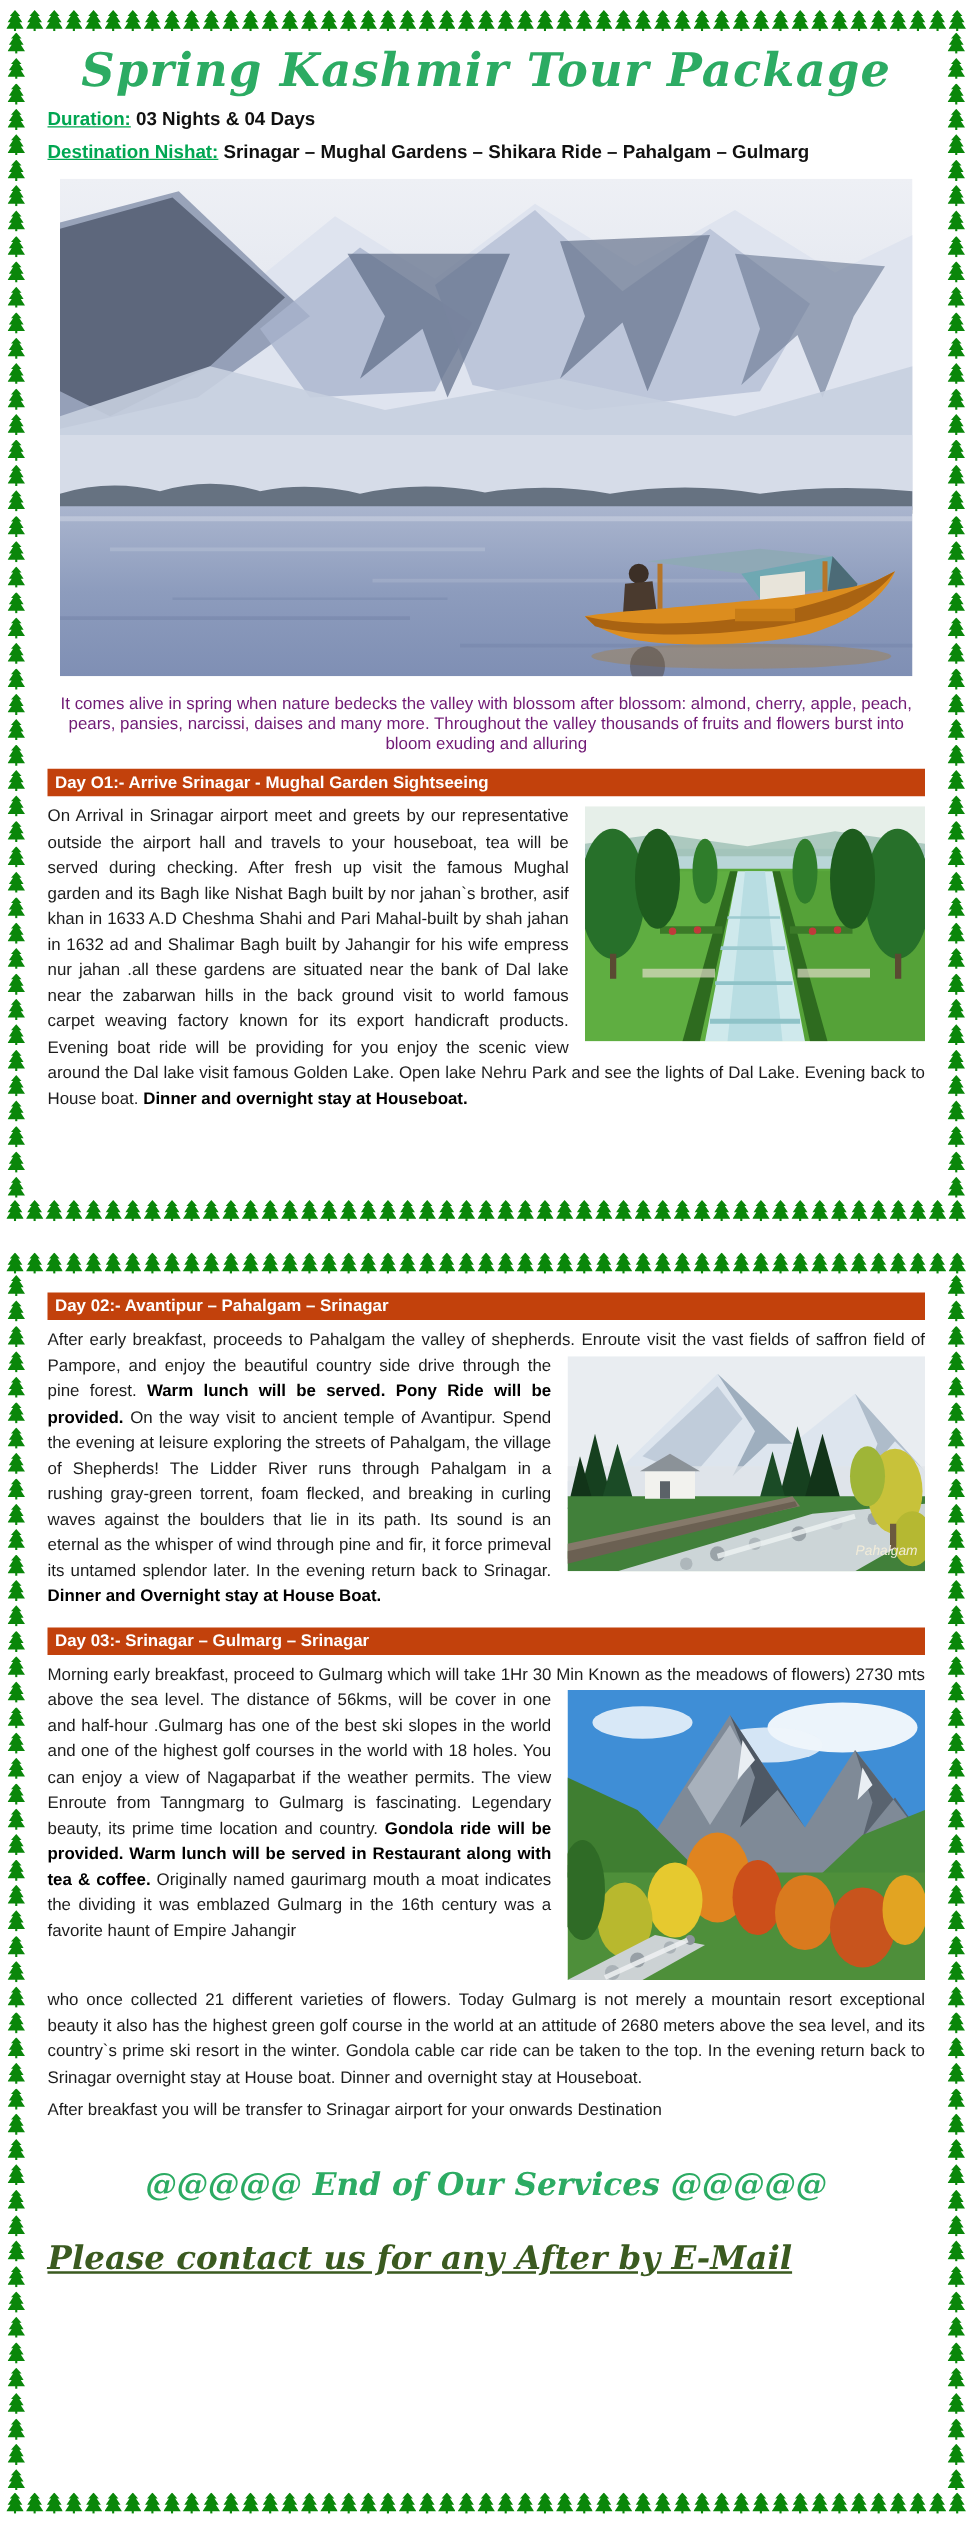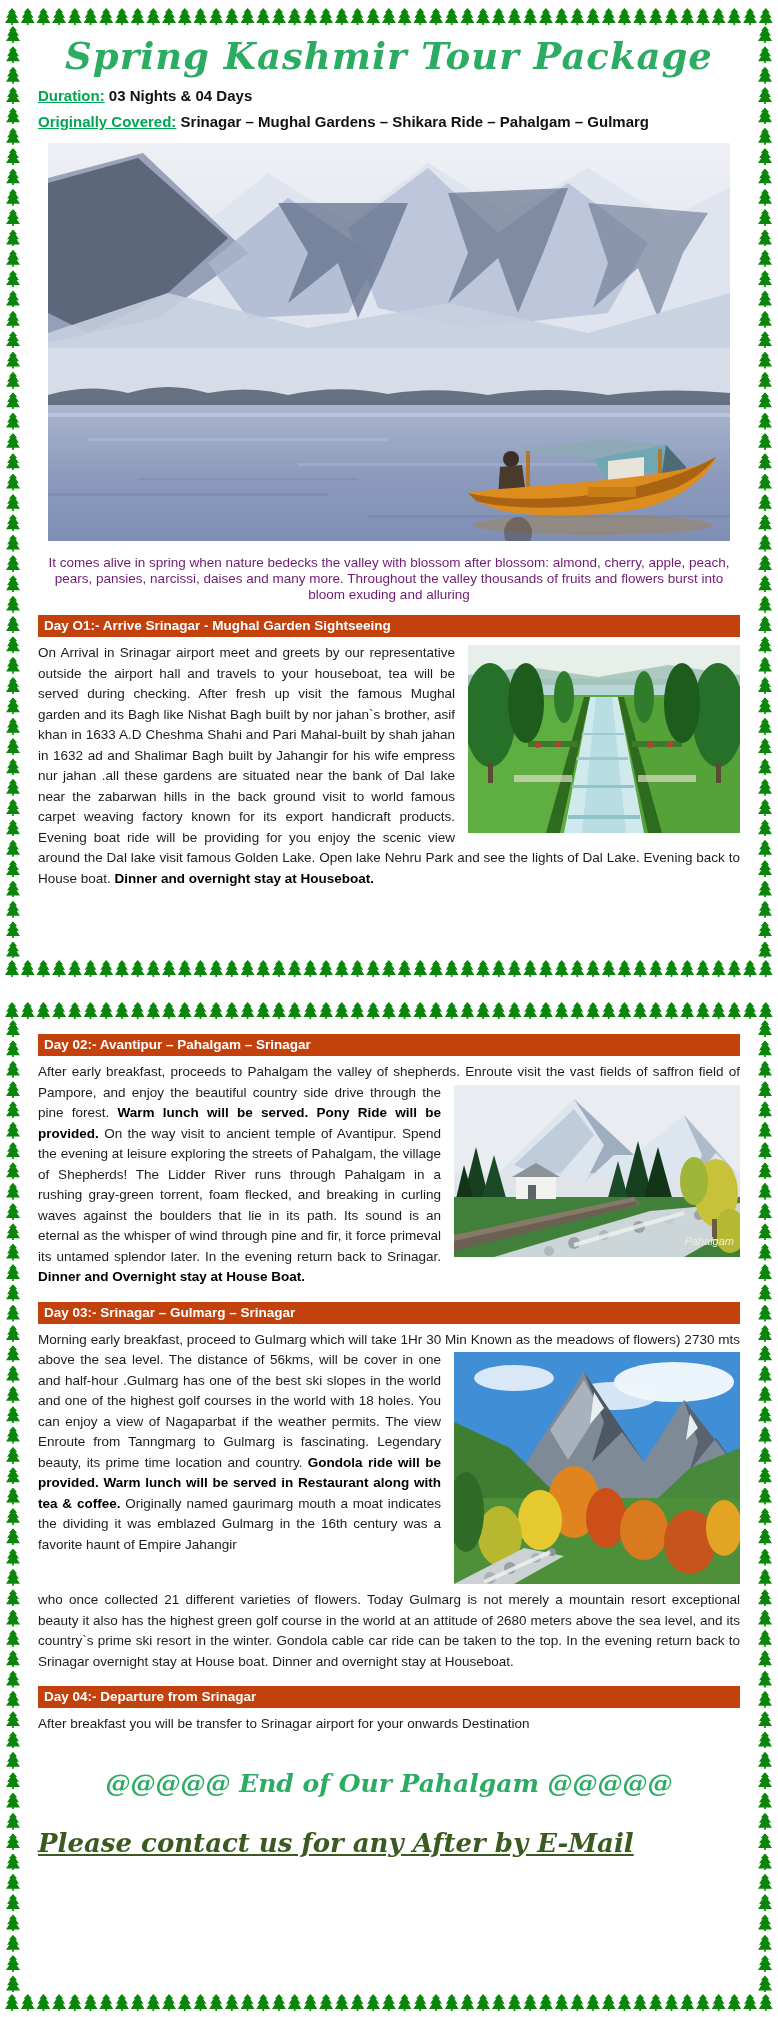--- a/index.html
+++ b/index.html
@@ -251,21 +251,21 @@
       <span class="tree"></span>
     </div>
 
   <div class="content">
     <div class="doc-title">Spring Kashmir Tour Package</div>
 
     <div class="meta-line">
       <span class="meta-label">Duration:</span><span> 03 Nights &amp; 04 Days</span>
     </div>
     <div class="meta-line">
-      <span class="meta-label">Originally Covered:</span><span> Srinagar – Mughal Gardens – Shikara Ride – Pahalgam – Gulmarg</span>
+      <span class="meta-label">Destination Nishat:</span><span> Srinagar – Mughal Gardens – Shikara Ride – Pahalgam – Gulmarg</span>
     </div>
 
     <div class="hero-wrap">
       <svg width="682" height="398" viewBox="0 0 682 398">
         <defs>
           <linearGradient id="sky" x1="0" y1="0" x2="0" y2="1">
             <stop offset="0" stop-color="#eef0f5"></stop>
               <stop offset="1" stop-color="#d5dbe8"></stop>
           </linearGradient>
           <linearGradient id="water" x1="0" y1="0" x2="0" y2="1">
@@ -649,19 +649,18 @@
           <circle cx="56" cy="216" r="6" fill="#98a0a6"></circle>
             <circle cx="82" cy="206" r="5" fill="#aab2b7"></circle>
           <circle cx="36" cy="226" r="6" fill="#aab2b7"></circle>
             <circle cx="98" cy="200" r="4" fill="#8d959b"></circle>
           <path d="M96,200 L30,230" stroke="#eef1f2" stroke-width="4" fill="none" opacity="0.85"></path>
         </svg>
       </span><span>the sea level. The distance of 56kms, will be cover in one and half-hour .Gulmarg has one of the best ski slopes in the world and one of the highest golf courses in the world with 18 holes. You can enjoy a view of Nagaparbat if the weather permits. The view Enroute from Tanngmarg to Gulmarg is fascinating. Legendary beauty, its prime time location and country. </span><span class="b">Gondola ride will be provided. Warm lunch will be served in Restaurant along with tea &amp; coffee. </span><span>Originally named gaurimarg mouth a moat indicates the dividing it was emblazed Gulmarg in the 16th century was a favorite haunt of Empire Jahangir</span>
     </div>
     <div class="body-text after-img">who once collected 21 different varieties of flowers. Today Gulmarg is not merely a mountain resort exceptional beauty it also has the highest green golf course in the world at an attitude of 2680 meters above the sea level, and its country`s prime ski resort in the winter. Gondola cable car ride can be taken to the top. In the evening return back to Srinagar overnight stay at House boat. Dinner and overnight stay at Houseboat.</div>
 
-    <div class="day-bar">Day 04:- Departure from Srinagar</div>
     <div class="body-text">After breakfast you will be transfer to Srinagar airport for your onwards Destination</div>
 
-    <div class="end-line">@@@@@ End of Our Pahalgam @@@@@</div>
+    <div class="end-line">@@@@@ End of Our Services @@@@@</div>
     <div class="contact-line">Please contact us for any After by E-Mail</div>
   </div>
 </div>
 
 </body></html>

